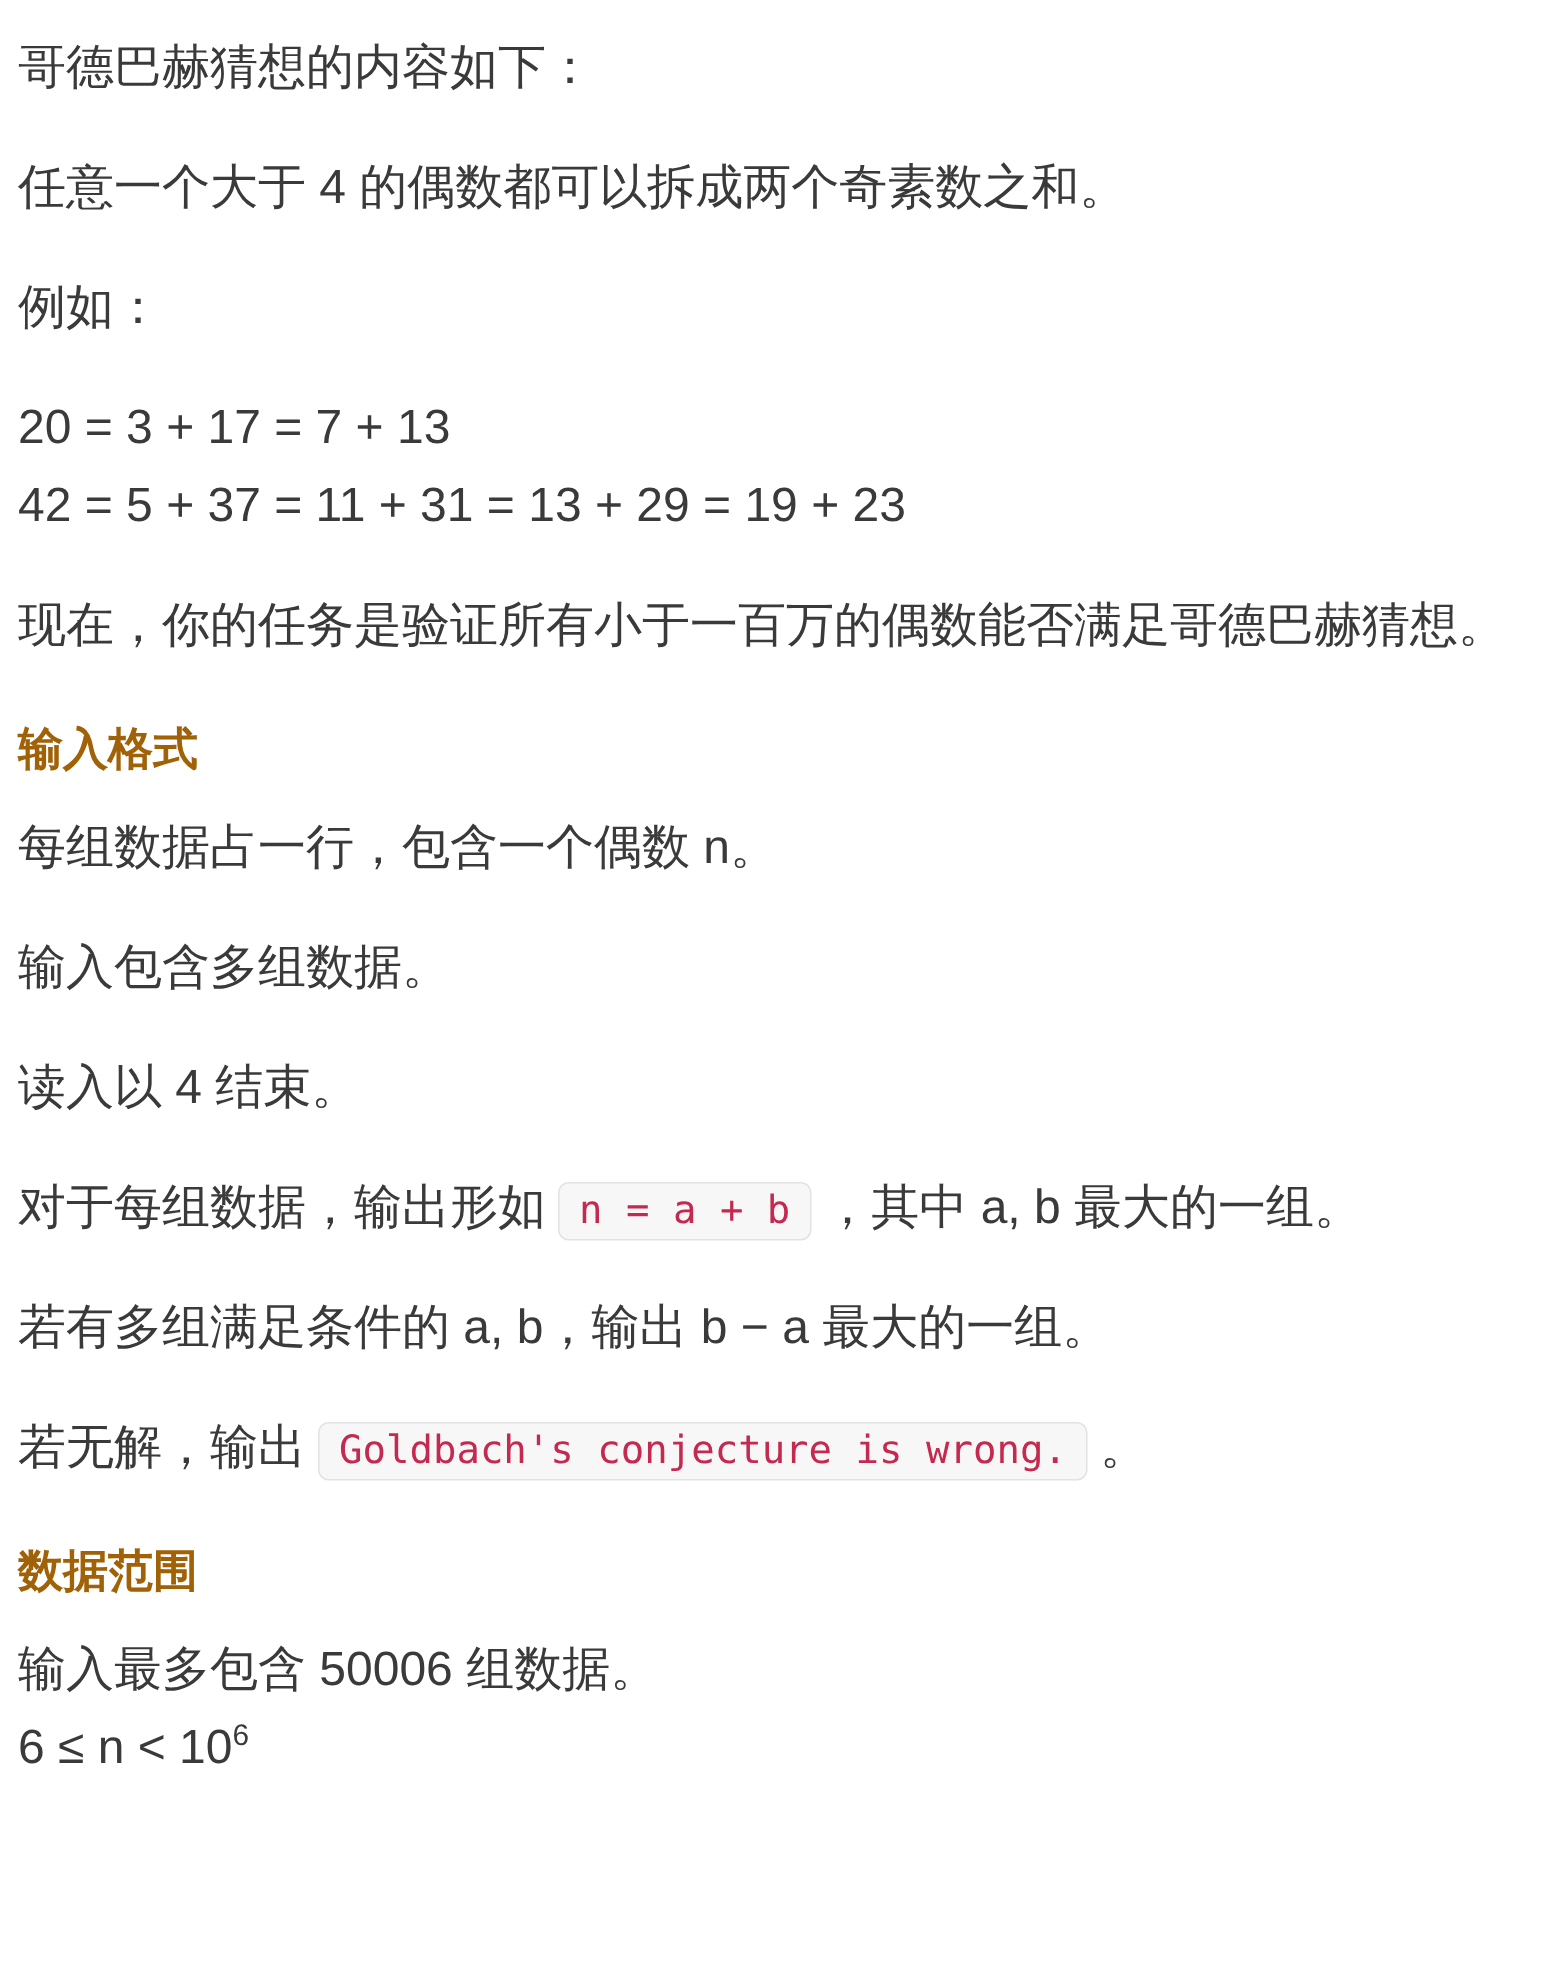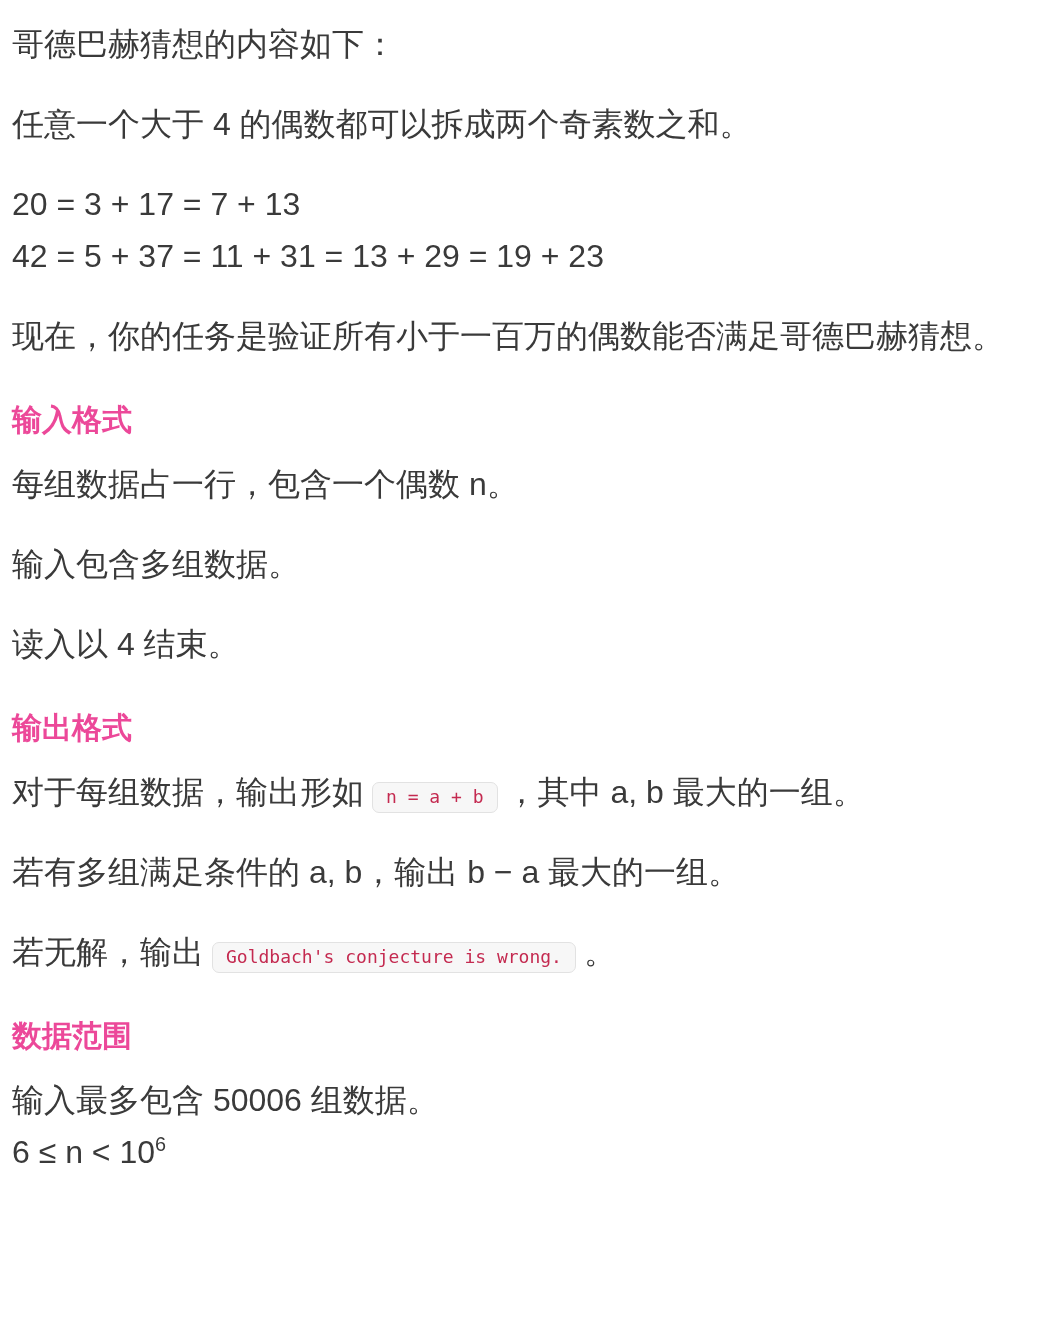--- a/index.html
+++ b/index.html
@@ -15,27 +15,27 @@
     color: #3a3a3a;
     -webkit-font-smoothing: antialiased;
   }
   main > :first-child { margin-top: 16px; }
   p { margin: 28px 0 0; }
   h4 {
     margin: 34px 0 0;
     font-size: 30px;
     line-height: 48px;
     font-weight: 700;
-    color: #ec4899;
+    color: #a16207;
   }
   h4 + p { margin-top: 14px; }
   .line { display: block; }
   .code {
     font-family: "DejaVu Sans Mono", "Liberation Mono", monospace;
-    font-size: 18px;
+    font-size: 26px;
     line-height: 1;
     color: #c42a50;
     background: #f7f7f7;
     border: 1.5px solid #e2e2e2;
     border-radius: 7px;
     padding: 5px 13px 6px;
     margin: 0 8px;
     white-space: nowrap;
     display: inline-block;
     vertical-align: baseline;
@@ -48,35 +48,35 @@
 </style>
 </head>
 <body>
 
 <main>
 
   <p>哥德巴赫猜想的内容如下：</p>
 
   <p>任意一个大于 4 的偶数都可以拆成两个奇素数之和。</p>
 
+  <p>例如：</p>
 
   <p>
     <span class="line">20 = 3 + 17 = 7 + 13</span>
     <span class="line">42 = 5 + 37 = 11 + 31 = 13 + 29 = 19 + 23</span>
   </p>
 
   <p>现在，你的任务是验证所有小于一百万的偶数能否满足哥德巴赫猜想。</p>
 
   <h4>输入格式</h4>
 
   <p>每组数据占一行，包含一个偶数 n。</p>
   <p>输入包含多组数据。</p>
   <p>读入以 4 结束。</p>
 
-  <h4>输出格式</h4>
 
   <p><span>对于每组数据，输出形如</span><code class="code">n = a + b</code><span>，其中 a, b 最大的一组。</span></p>
 
   <p>若有多组满足条件的 a, b，输出 b − a 最大的一组。</p>
 
   <p><span>若无解，输出</span><code class="code">Goldbach's conjecture is wrong.</code><span>。</span></p>
 
   <h4>数据范围</h4>
 
   <p>

